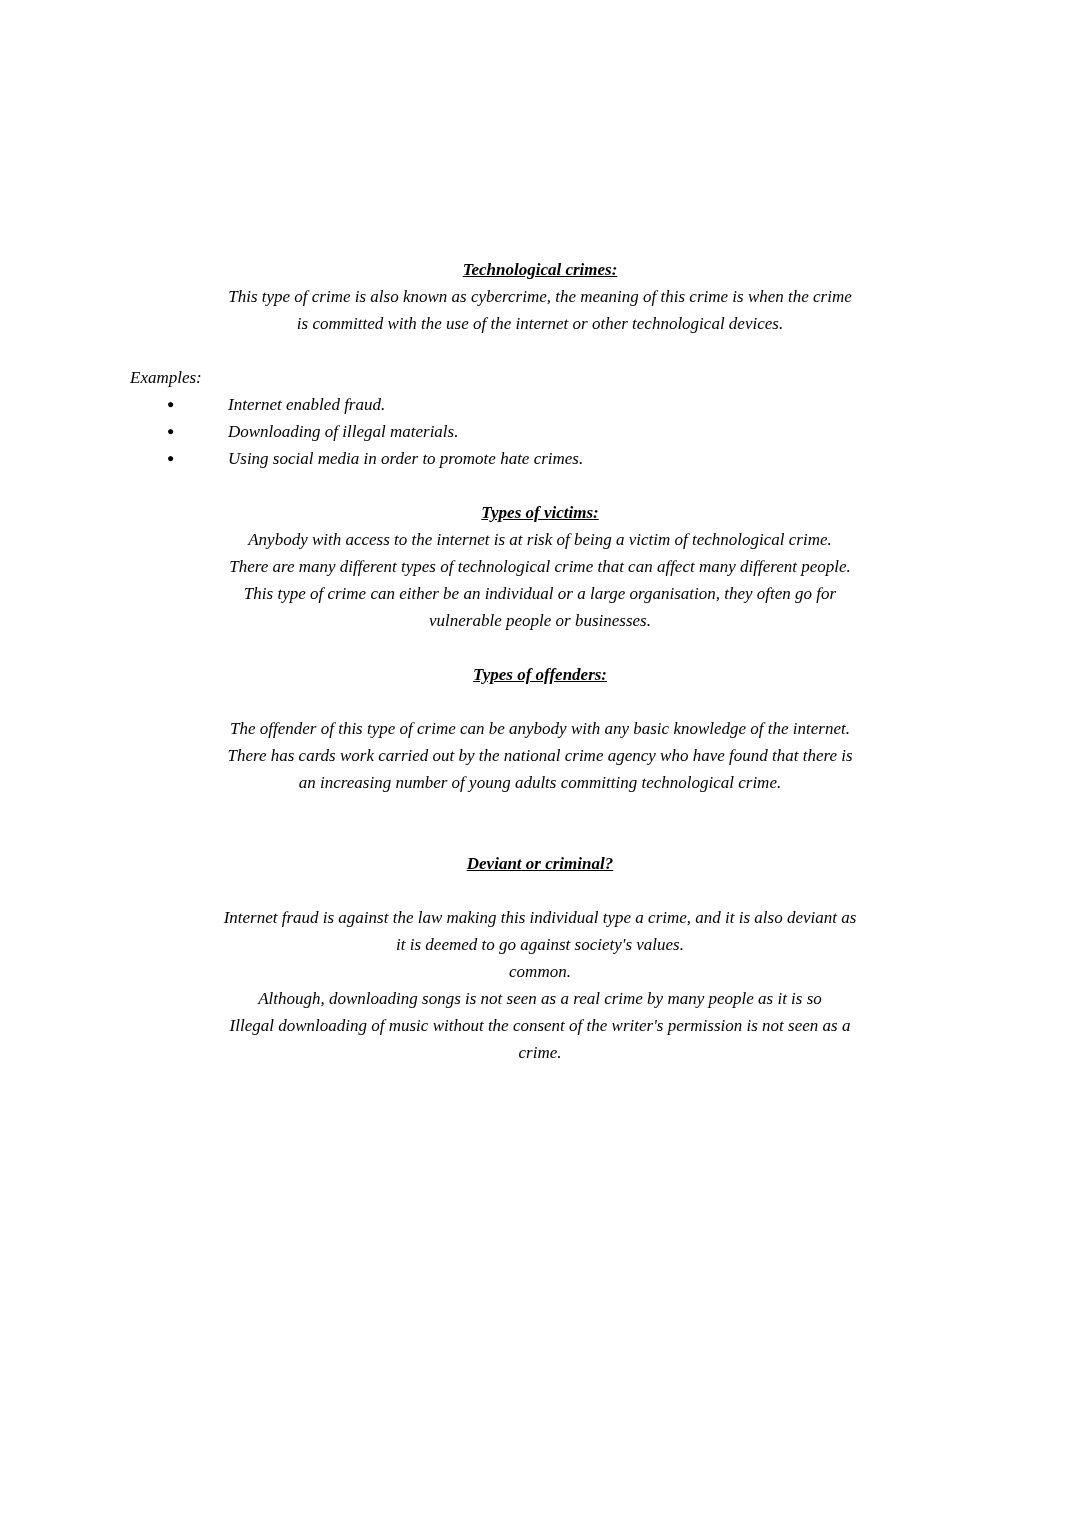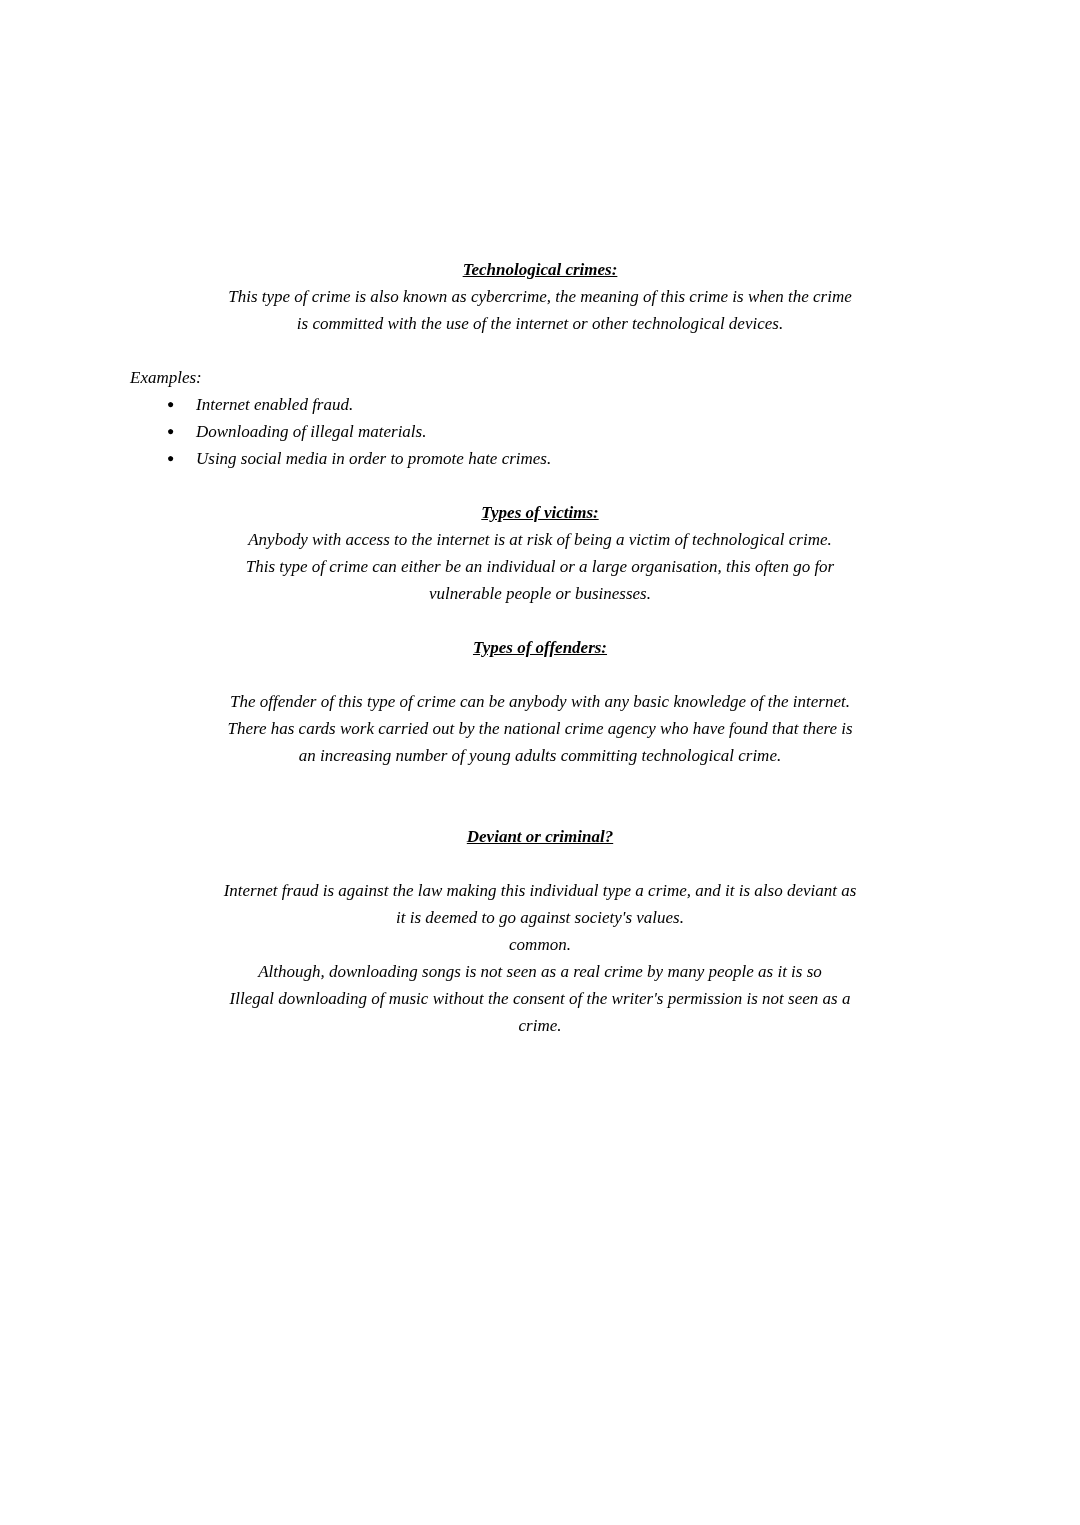--- a/index.html
+++ b/index.html
@@ -47,20 +47,21 @@
   .bullet {
     display: inline-block;
     width: 29px;
     flex: 0 0 29px;
     font-size: 12px;
     line-height: 27px;
     font-style: normal;
   }
   .bullet-text {
     line-height: 27px;
+    margin-left: 32px;
   }
 </style>
 </head>
 <body>
 
 <div class="page">
   <div class="doc-content">
 
     <div class="heading">
       <span class="hu">Technological crimes:</span>
@@ -83,21 +84,22 @@
       <span class="bullet">●</span>
       <span class="bullet-text">Using social media in order to promote hate crimes.</span>
     </div>
 
     <div class="spacer"></div>
 
     <div class="heading">
       <span class="hu">Types of victims:</span>
     </div>
     <div class="line center">Anybody with access to the internet is at risk of being a victim of technological crime.</div>
-    <div class="line center">This type of crime can either be an individual or a large organisation, this often go for</div>
+    <div class="line center">There are many different types of technological crime that can affect many different people.</div>
+    <div class="line center">This type of crime can either be an individual or a large organisation, they often go for</div>
     <div class="line center">vulnerable people or businesses.</div>
 
     <div class="spacer"></div>
 
     <div class="heading">
       <span class="hu">Types of offenders:</span>
     </div>
     <div class="spacer"></div>
     <div class="line center">The offender of this type of crime can be anybody with any basic knowledge of the internet.</div>
     <div class="line center">There has cards work carried out by the national crime agency who have found that there is</div>

